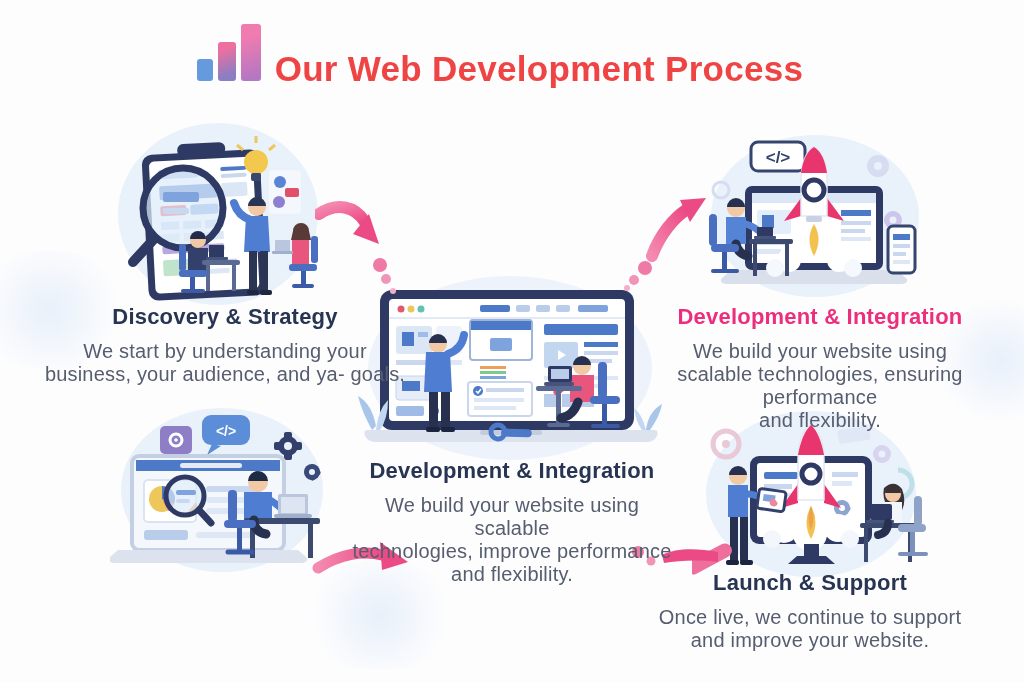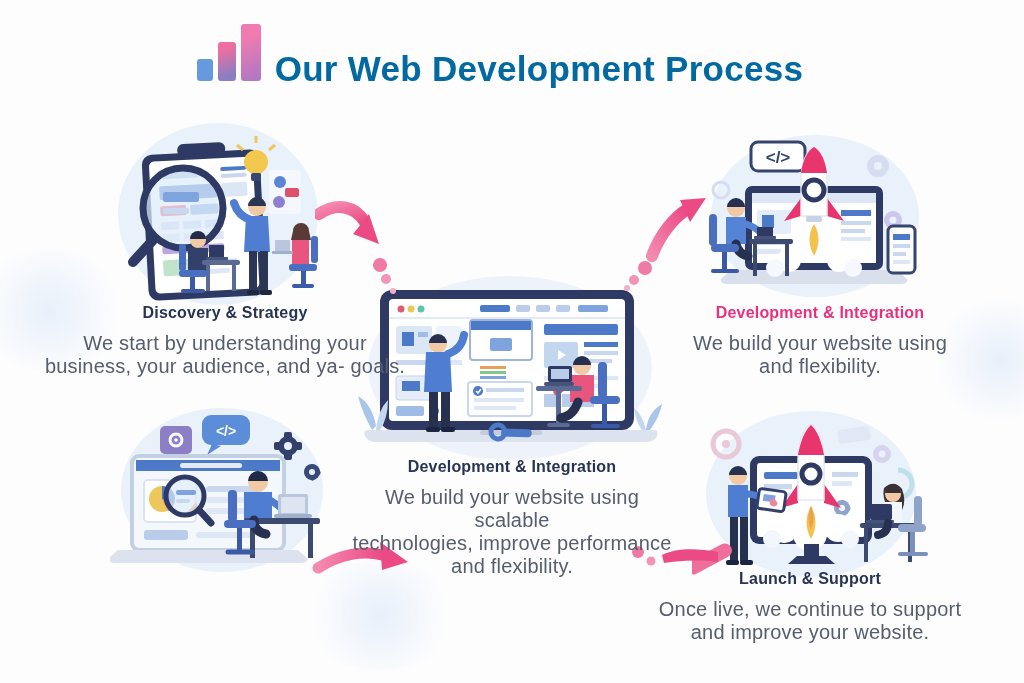--- a/index.html
+++ b/index.html
@@ -8,24 +8,24 @@
   .wisp{position:absolute;border-radius:50%;
         background:radial-gradient(circle,rgba(206,224,245,.45) 0%,rgba(206,224,245,0) 70%);}
   
   .header{position:absolute;left:0;top:24px;width:1000px;display:flex;justify-content:center;
           align-items:flex-end;gap:14px;}
   .logo{display:flex;align-items:flex-end;gap:5px;padding-bottom:7px;}
   .logo .bar{border-radius:3px;}
   .bar1{width:16px;height:22px;background:#659ade;}
   .bar2{width:18px;height:39px;background:linear-gradient(160deg,#ee6f9f 20%,#8d7ec2 80%);}
   .bar3{width:20px;height:57px;background:linear-gradient(160deg,#f07bb0 25%,#b477c2 90%);}
-  .title{font-size:35px;font-weight:700;color:#0369a1;letter-spacing:.3px;line-height:1.1;}
+  .title{font-size:35px;font-weight:700;color:#ef4444;letter-spacing:.3px;line-height:1.1;}
   
   .step{position:absolute;text-align:center;}
-  .step h2{margin:0 0 10px 0;font-size:16px;font-weight:700;color:#273452;letter-spacing:.2px;}
+  .step h2{margin:0 0 10px 0;font-size:22px;font-weight:700;color:#273452;letter-spacing:.2px;}
   .step.pink h2{color:#ec2e7d;}
   .step p{margin:0;font-size:20px;line-height:23px;color:#565d6f;letter-spacing:.2px;}
   .illu,.arrow{position:absolute;}
   svg{display:block;}
 </style>
 </head>
 <body>
 
 <div class="canvas">
 
@@ -476,20 +476,21 @@
 
   <div class="step" style="left:40px;top:304px;width:370px;">
     <h2>Discovery &amp; Strategy</h2>
     <p>We start by understanding your</p>
     <p>business, your audience, and ya- goals.</p>
   </div>
 
   <div class="step pink" style="left:638px;top:304px;width:364px;">
     <h2>Development &amp; Integration</h2>
     <p>We build your website using</p>
+    <p>scalable technologies, ensuring performance</p>
     <p>and flexibility.</p>
   </div>
 
   <div class="step" style="left:350px;top:458px;width:324px;">
     <h2>Development &amp; Integration</h2>
     <p>We build your website using scalable</p>
     <p>technologies, improve performance</p>
     <p>and flexibility.</p>
   </div>
 

